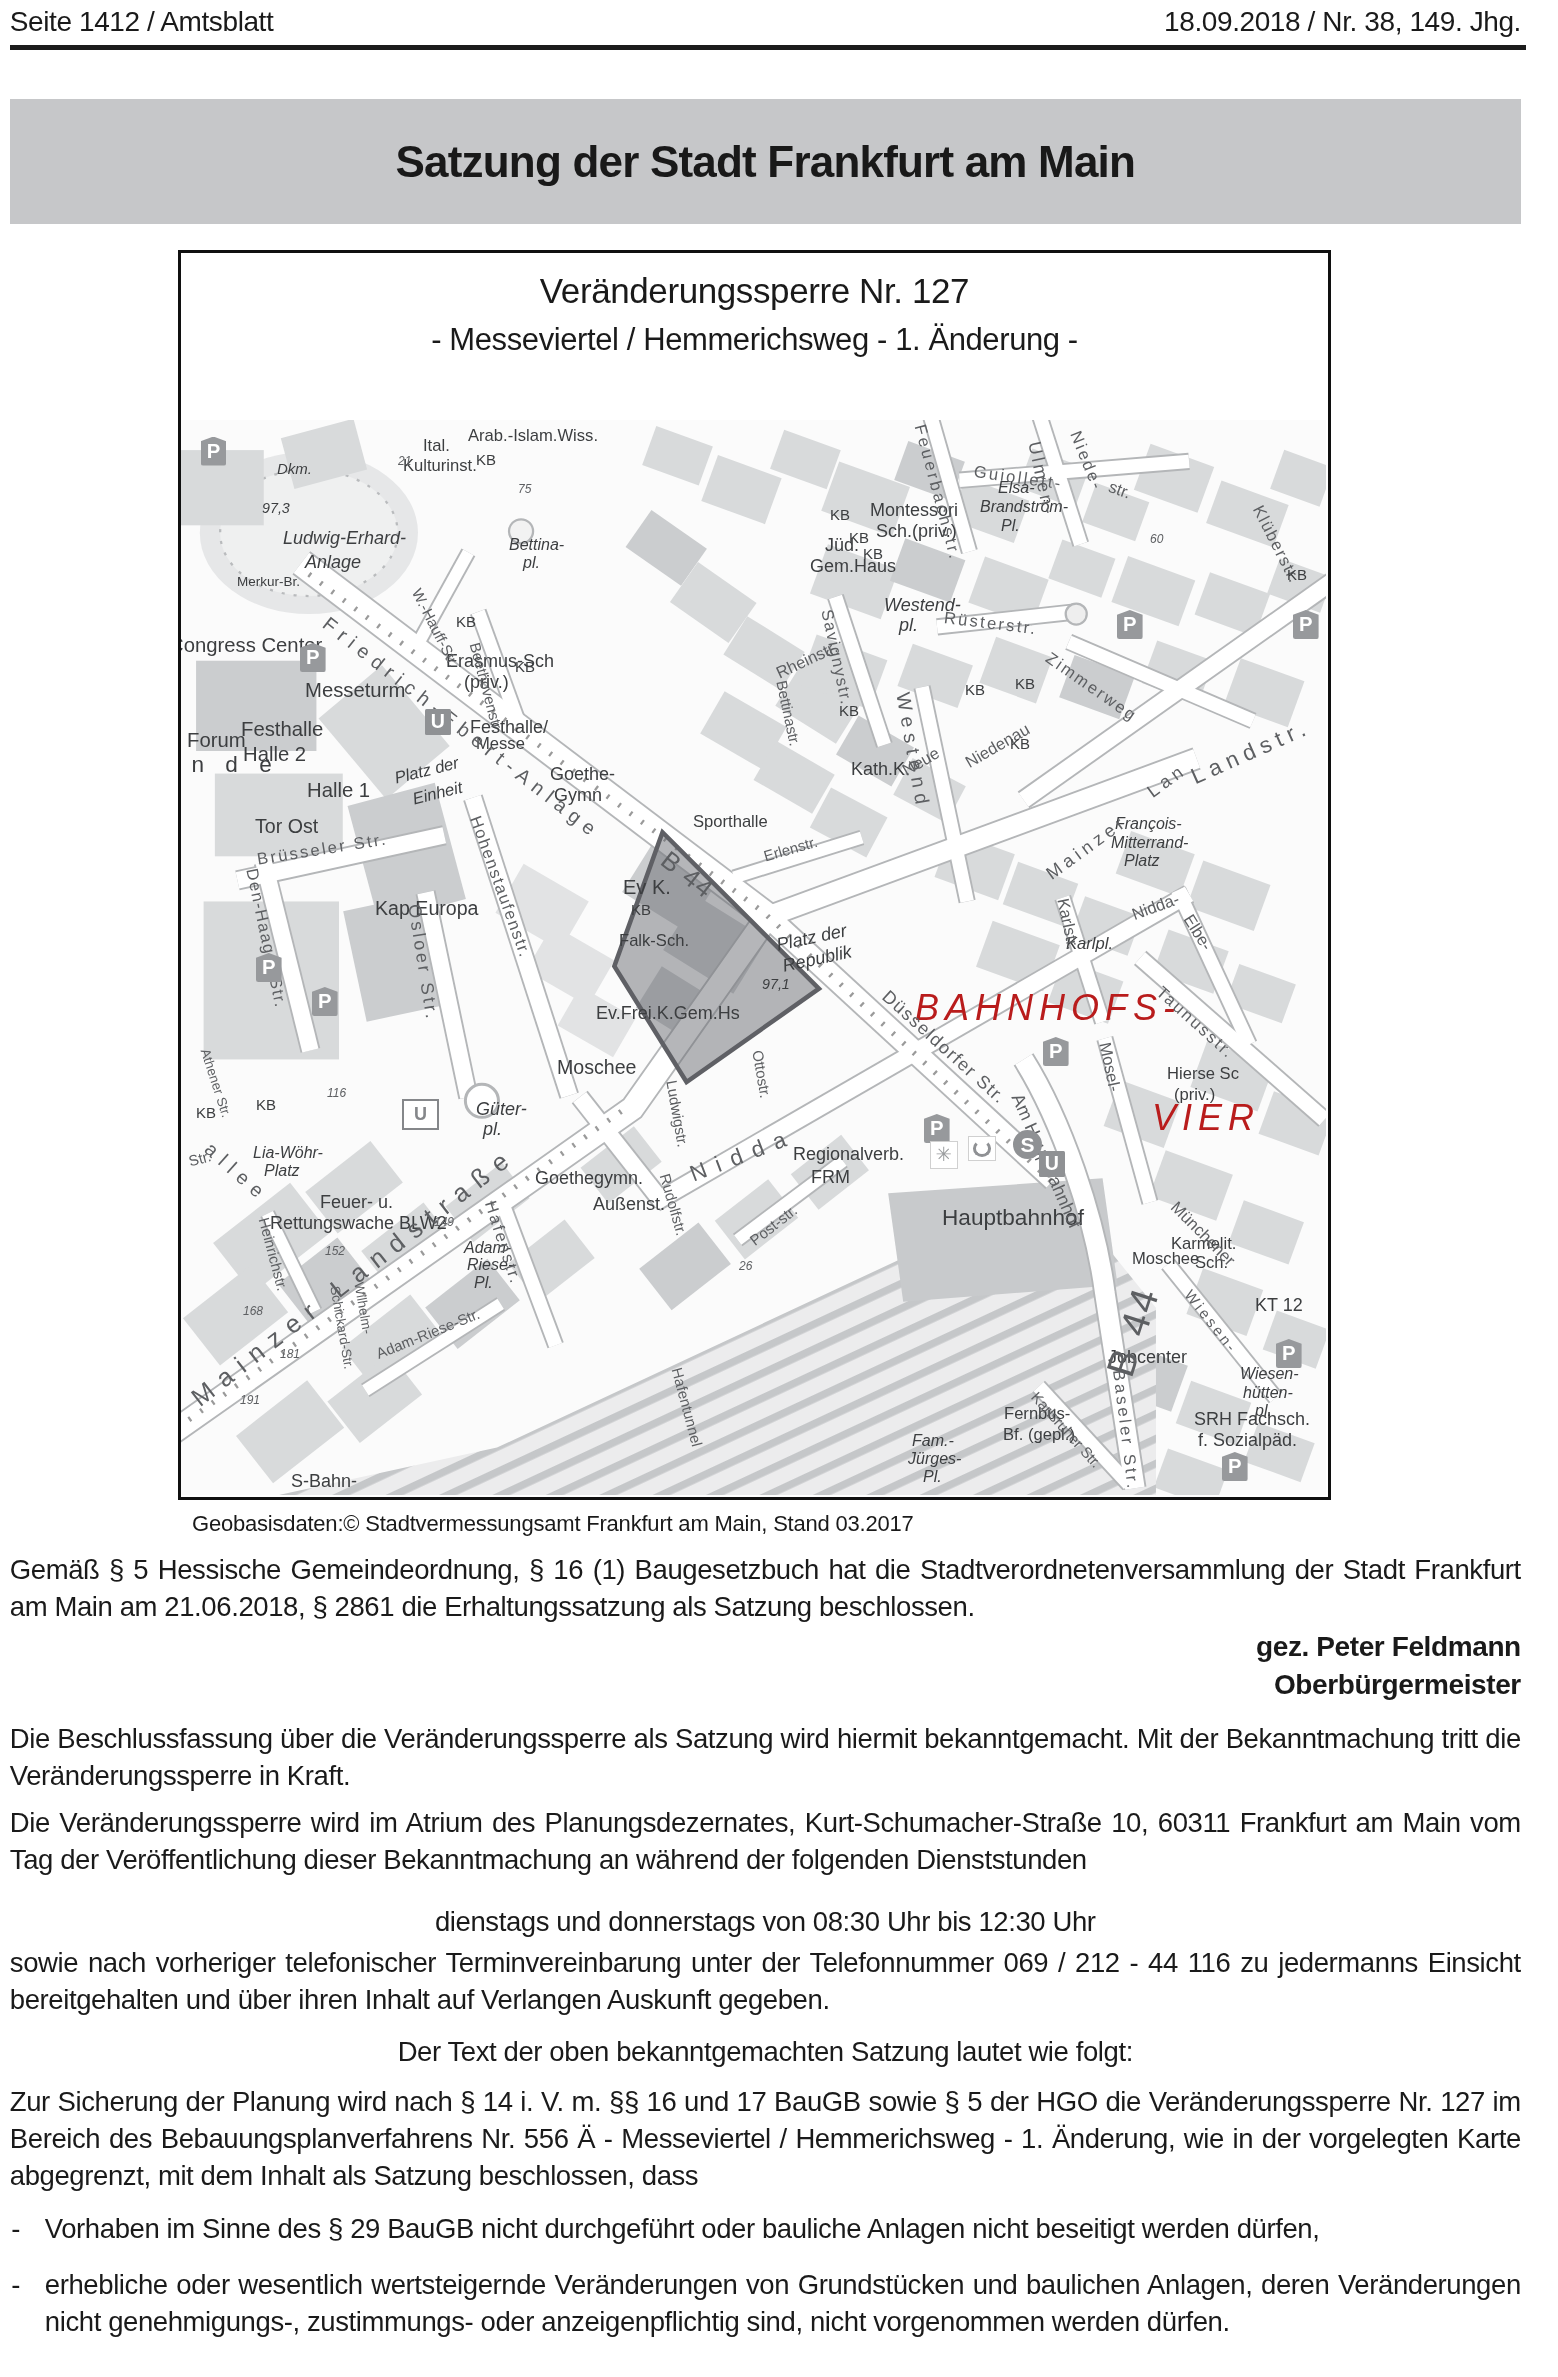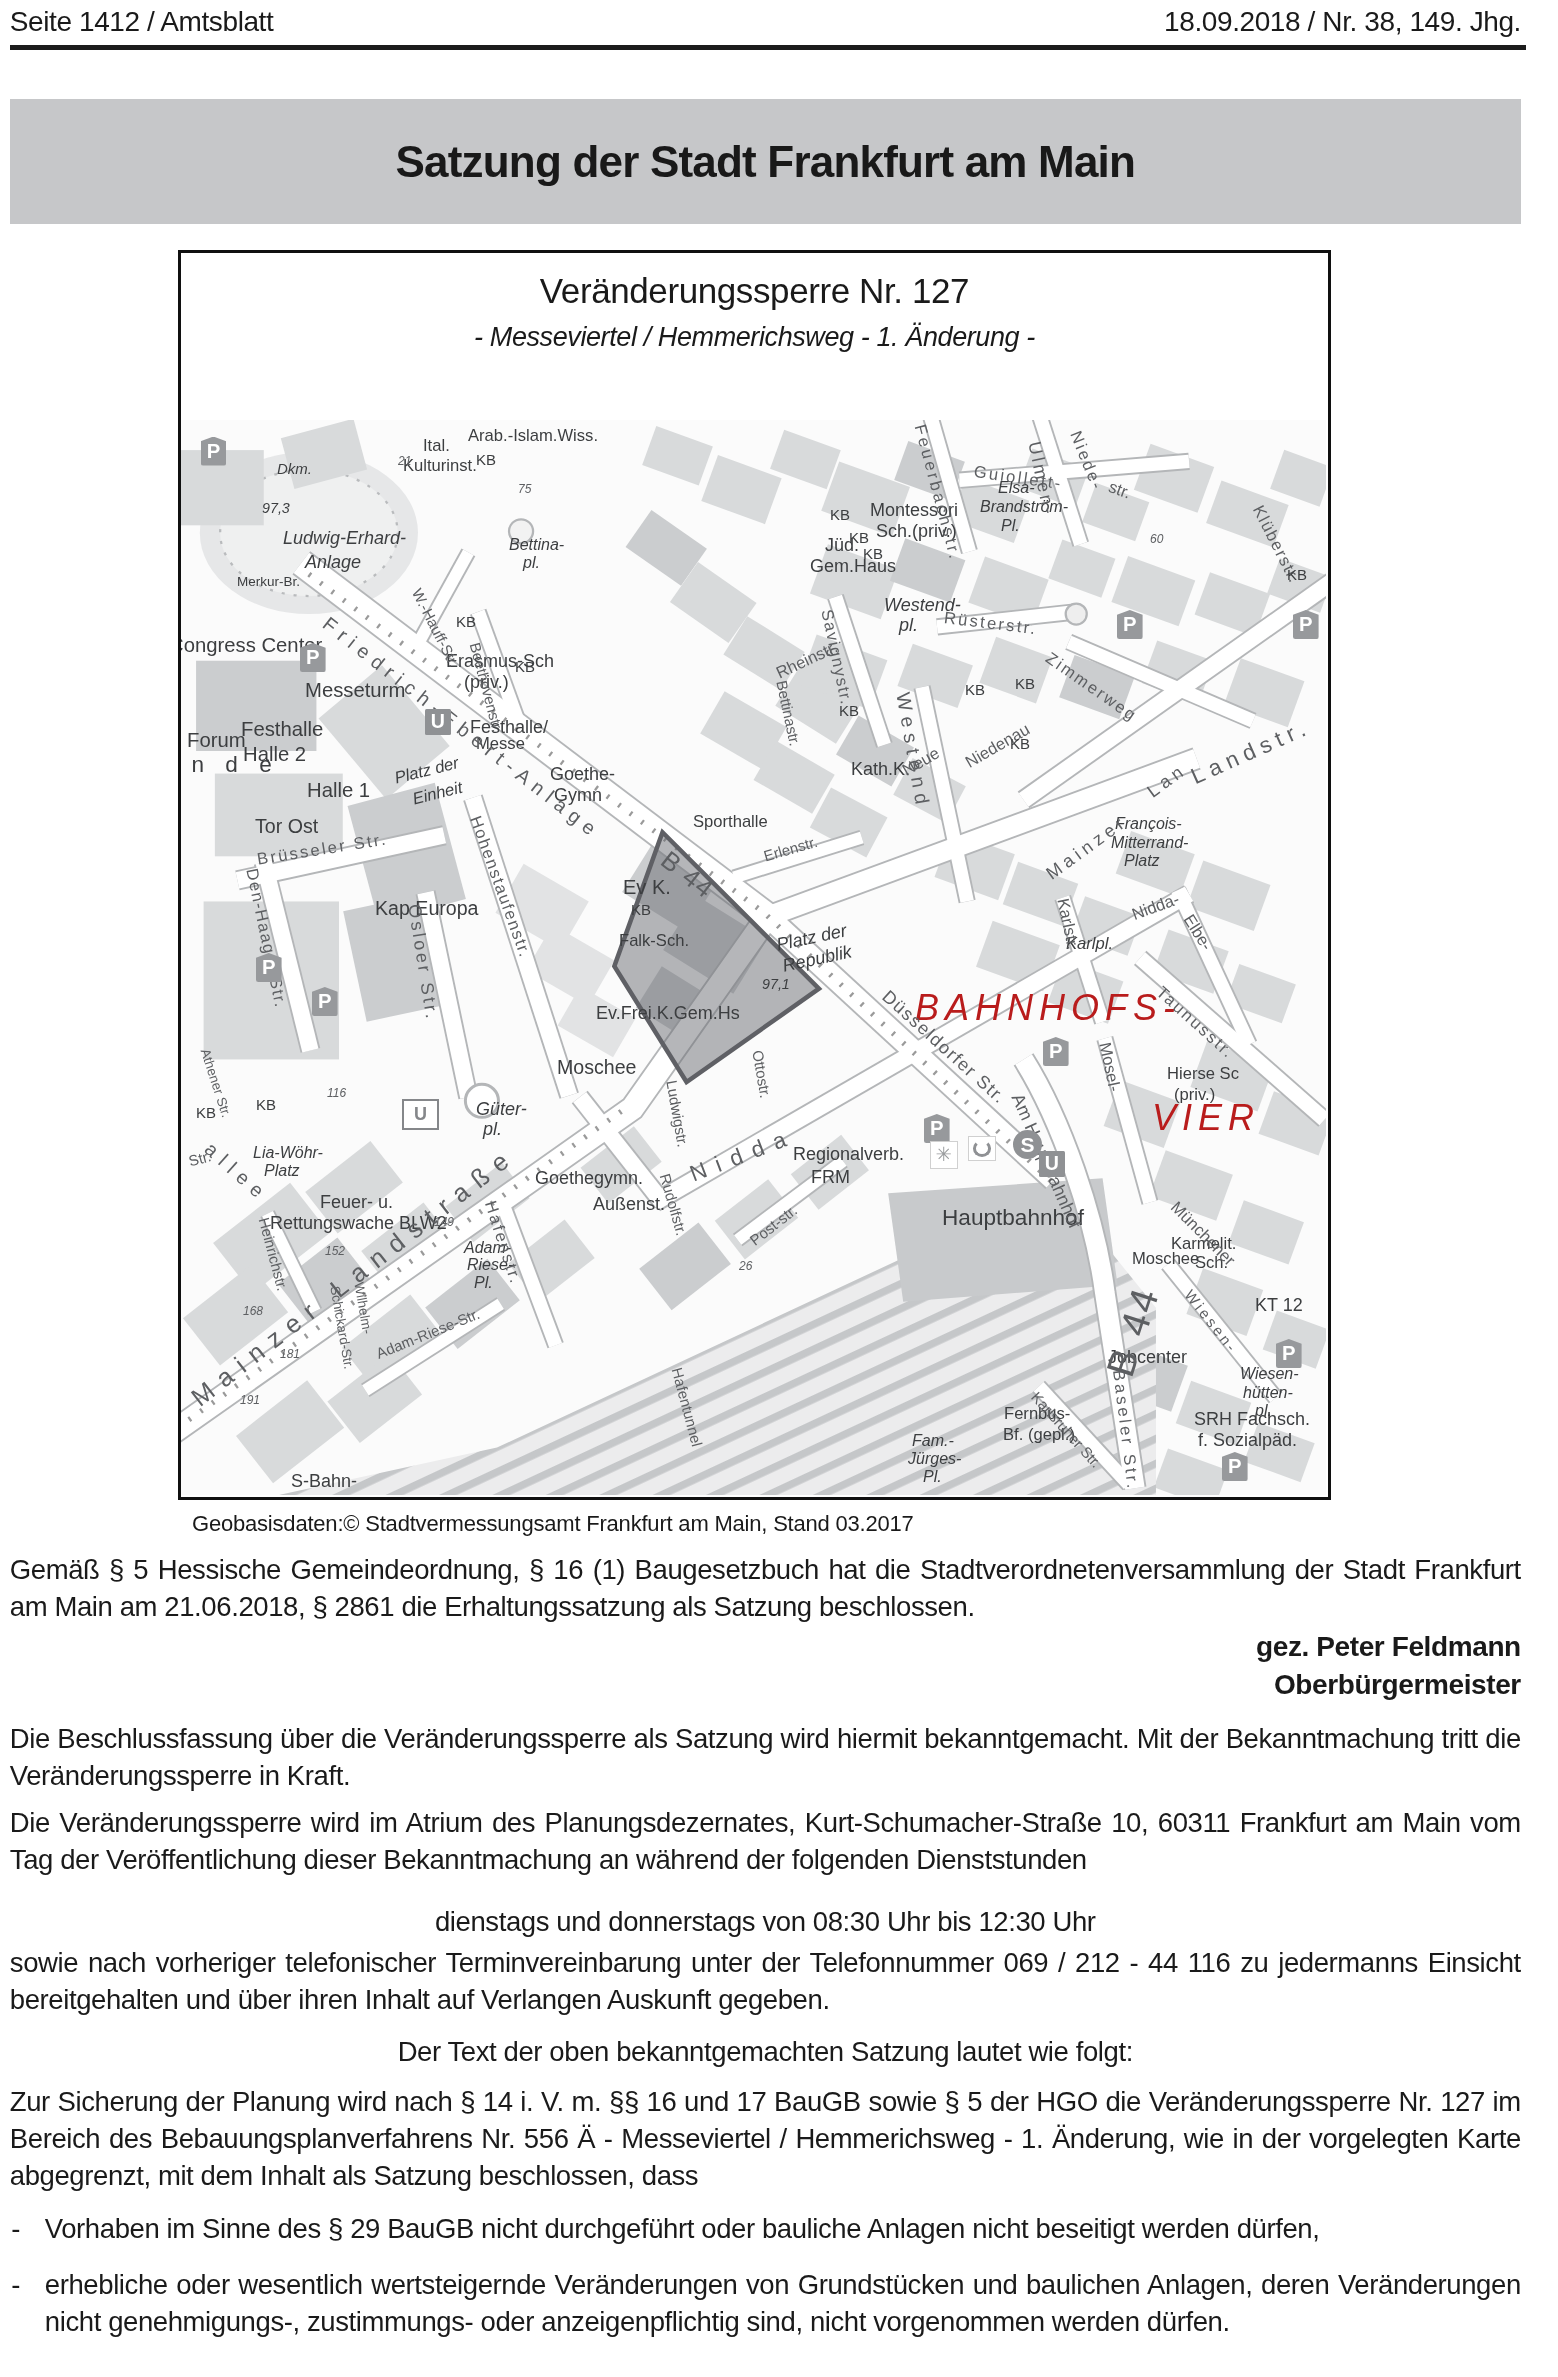--- a/index.html
+++ b/index.html
@@ -12,21 +12,21 @@
   
   .banner{position:absolute;left:9.8px;top:99px;width:1511px;height:125px;background:#c6c7c9;
           display:flex;align-items:center;justify-content:center;}
   .banner-title{font-size:44px;font-weight:bold;letter-spacing:-0.8px;color:#191919;}
   
   .map-box{position:absolute;left:178px;top:250px;width:1153px;height:1250px;
            border:3.8px solid #101010;box-sizing:border-box;background:#fff;}
   .map-titles{height:167px;text-align:center;padding-top:18px;box-sizing:border-box;}
   .mt1{font-size:35px;letter-spacing:-0.4px;margin-bottom:10.5px;}
   .mt2{font-size:31px;letter-spacing:-0.4px;margin-bottom:9px;}
-  .mt3{font-size:27px;letter-spacing:-0.4px;font-style:italic;}
+  .mt3{font-size:31px;letter-spacing:-0.4px;}
   .map-canvas{position:relative;width:1145px;height:1075px;overflow:hidden;background:#fbfbfb;}
   .map-canvas svg{position:absolute;left:0;top:0;}
   .map-label{position:absolute;white-space:nowrap;transform-origin:left top;line-height:1;
              font-family:"Liberation Sans", sans-serif;}
   .lab-d{color:#3c3e40;}
   .lab-m{color:#5d5f62;}
   .lab-g{color:#b91c1c;}
   .map-icon{position:absolute;display:flex;align-items:center;justify-content:center;
             font-weight:bold;color:#fff;}
   .icon-p{width:25.6px;height:29px;background:#97999c;font-size:20.3px;

